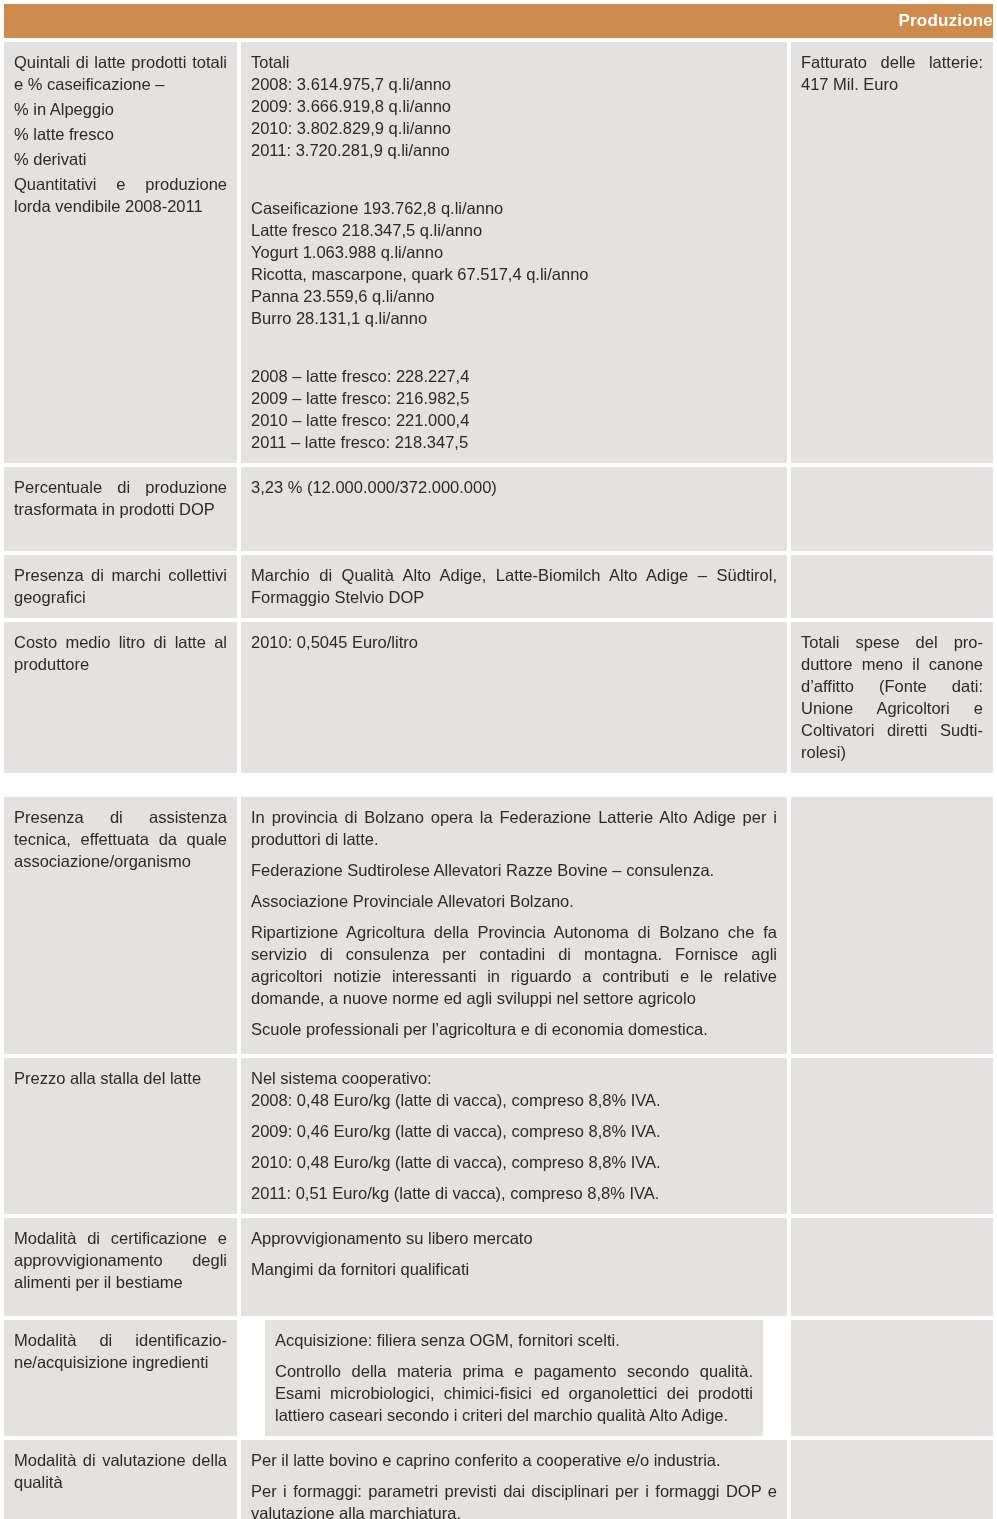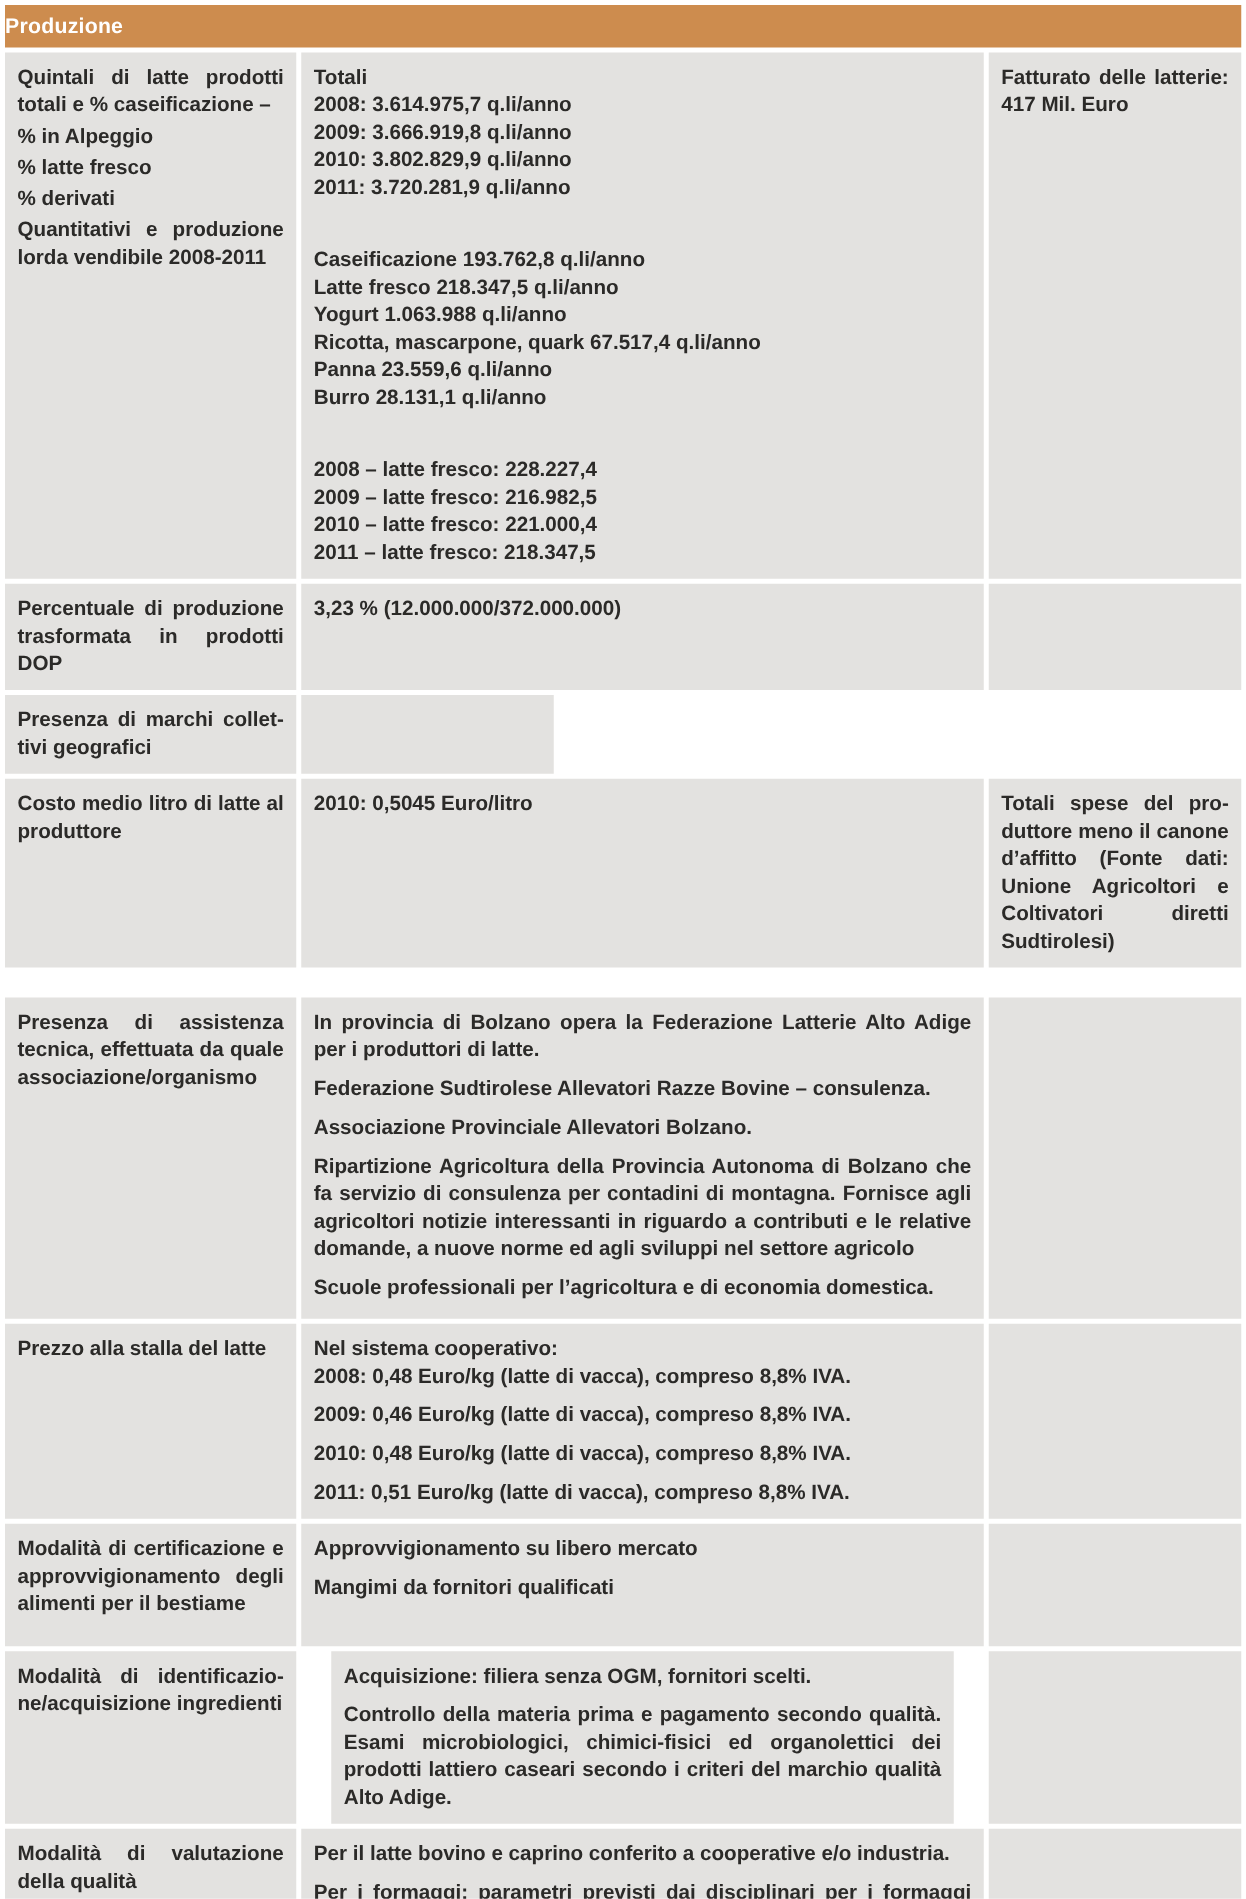--- a/index.html
+++ b/index.html
@@ -9,33 +9,32 @@
     font-family:"Liberation Sans", sans-serif;
     color:#2b2a28;
   }
   .table{
     padding:4px;
     display:flex;flex-direction:column;gap:4px;
   }
   .header-bar{
     background:#cd8c4e;
     height:34px;flex:0 0 34px;
-    display:flex;align-items:center;justify-content:flex-start;
+    display:flex;align-items:center;justify-content:flex-end;
   }
   .header-title{
     color:#ffffff;font-weight:bold;font-size:17px;letter-spacing:0.2px;
   }
   .row{display:flex;gap:4px;}
   .cell{
     background:#e3e2e0;
     padding:9px 10px 10px 10px;
     font-size:16.5px;line-height:22px;
     text-align:justify;
     box-sizing:border-box;
-    font-weight:bold;
   }
   .cell-label{width:233px;flex:0 0 233px;}
   .cell-content{flex:1 1 auto;}
   .cell-note{width:202px;flex:0 0 202px;}
   .para{margin:0;}
   .para + .para{margin-top:9px;}
   .cell-label .para + .para{margin-top:3px;}
   .spacer{height:36px;}
   
   .row-0{min-height:416px;}
@@ -82,20 +81,23 @@
         </div>
     <div class="cell cell-content">
           <p class="para">3,23 % (12.000.000/372.000.000)</p>
         </div>
     <div class="cell cell-note"></div>
   </div>
 
   <div class="row row-2">
     <div class="cell cell-label">
           <p class="para">Presenza di marchi collet­tivi geografici</p>
+        </div>
+    <div class="cell cell-content">
+          <p class="para">Marchio di Qualità Alto Adige, Latte-Biomilch Alto Adige – Südtirol, Formaggio Stelvio DOP</p>
         </div>
     <div class="cell cell-note"></div>
   </div>
 
   <div class="row row-3">
     <div class="cell cell-label">
           <p class="para">Costo medio litro di latte al produttore</p>
         </div>
     <div class="cell cell-content">
           <p class="para">2010: 0,5045 Euro/litro</p>

